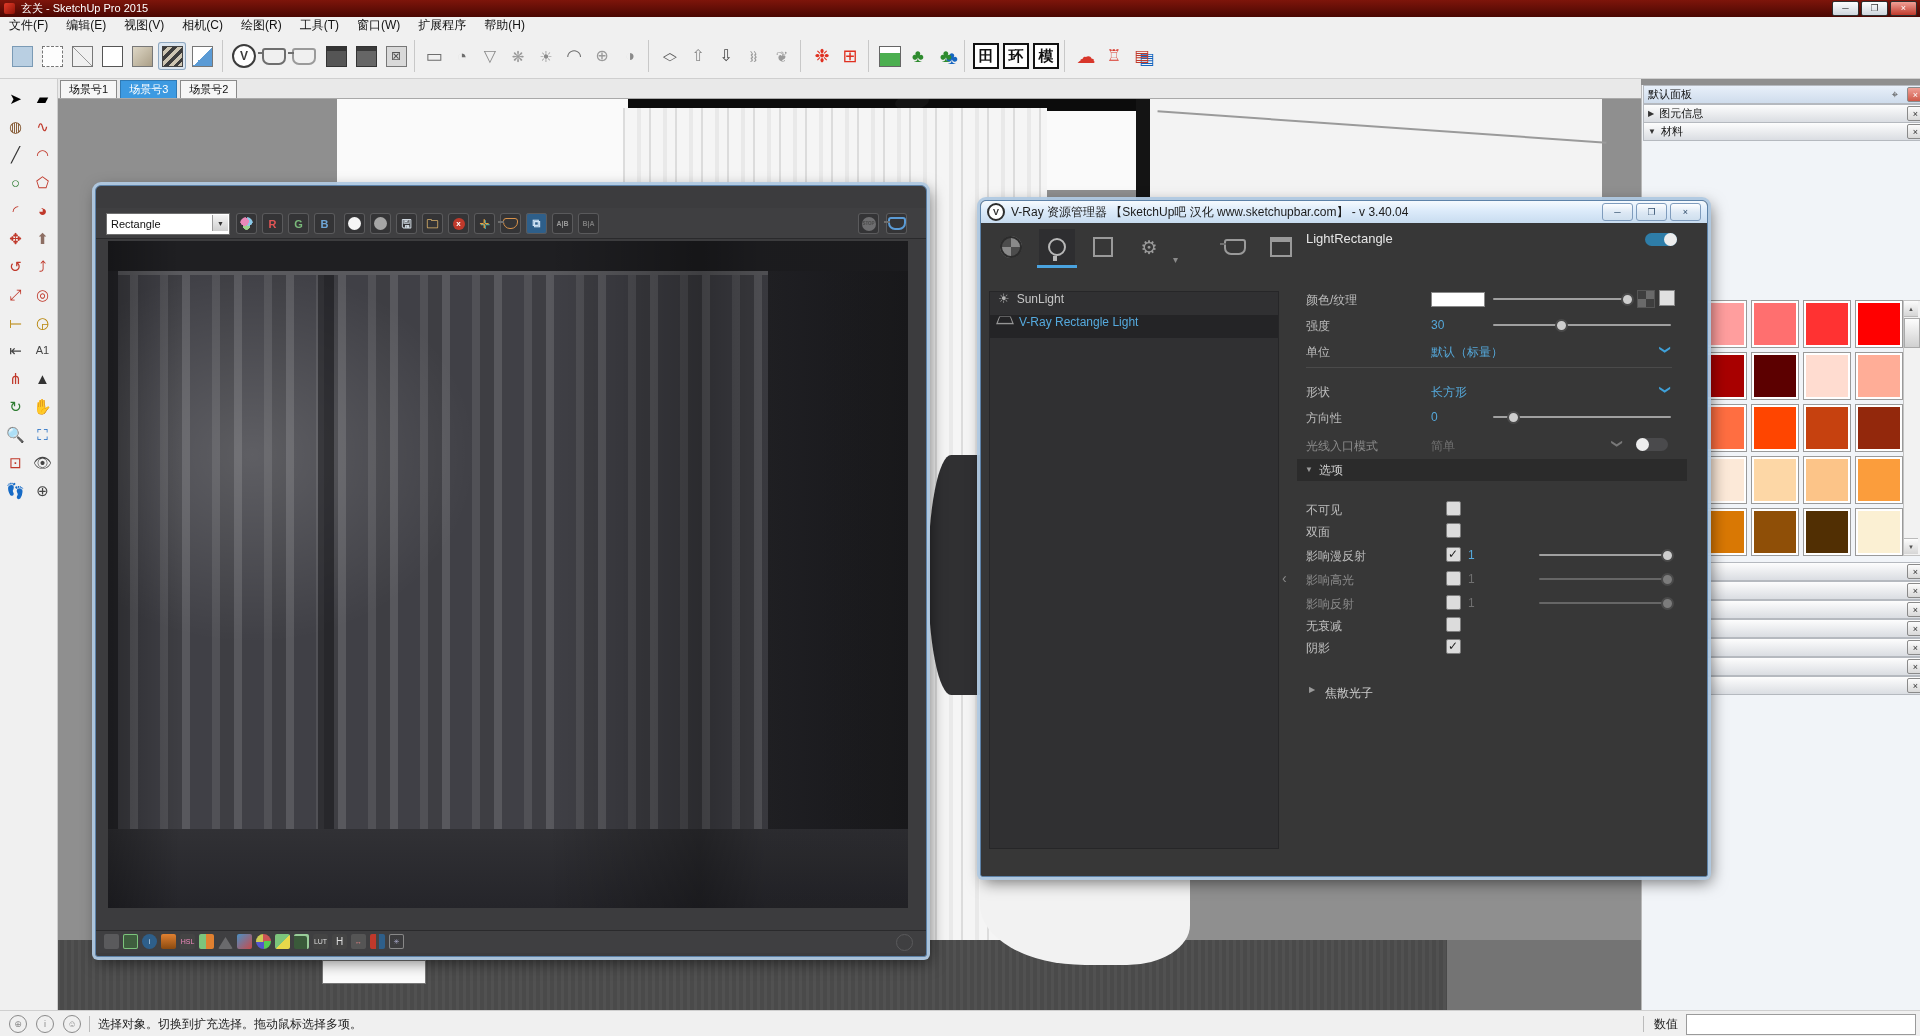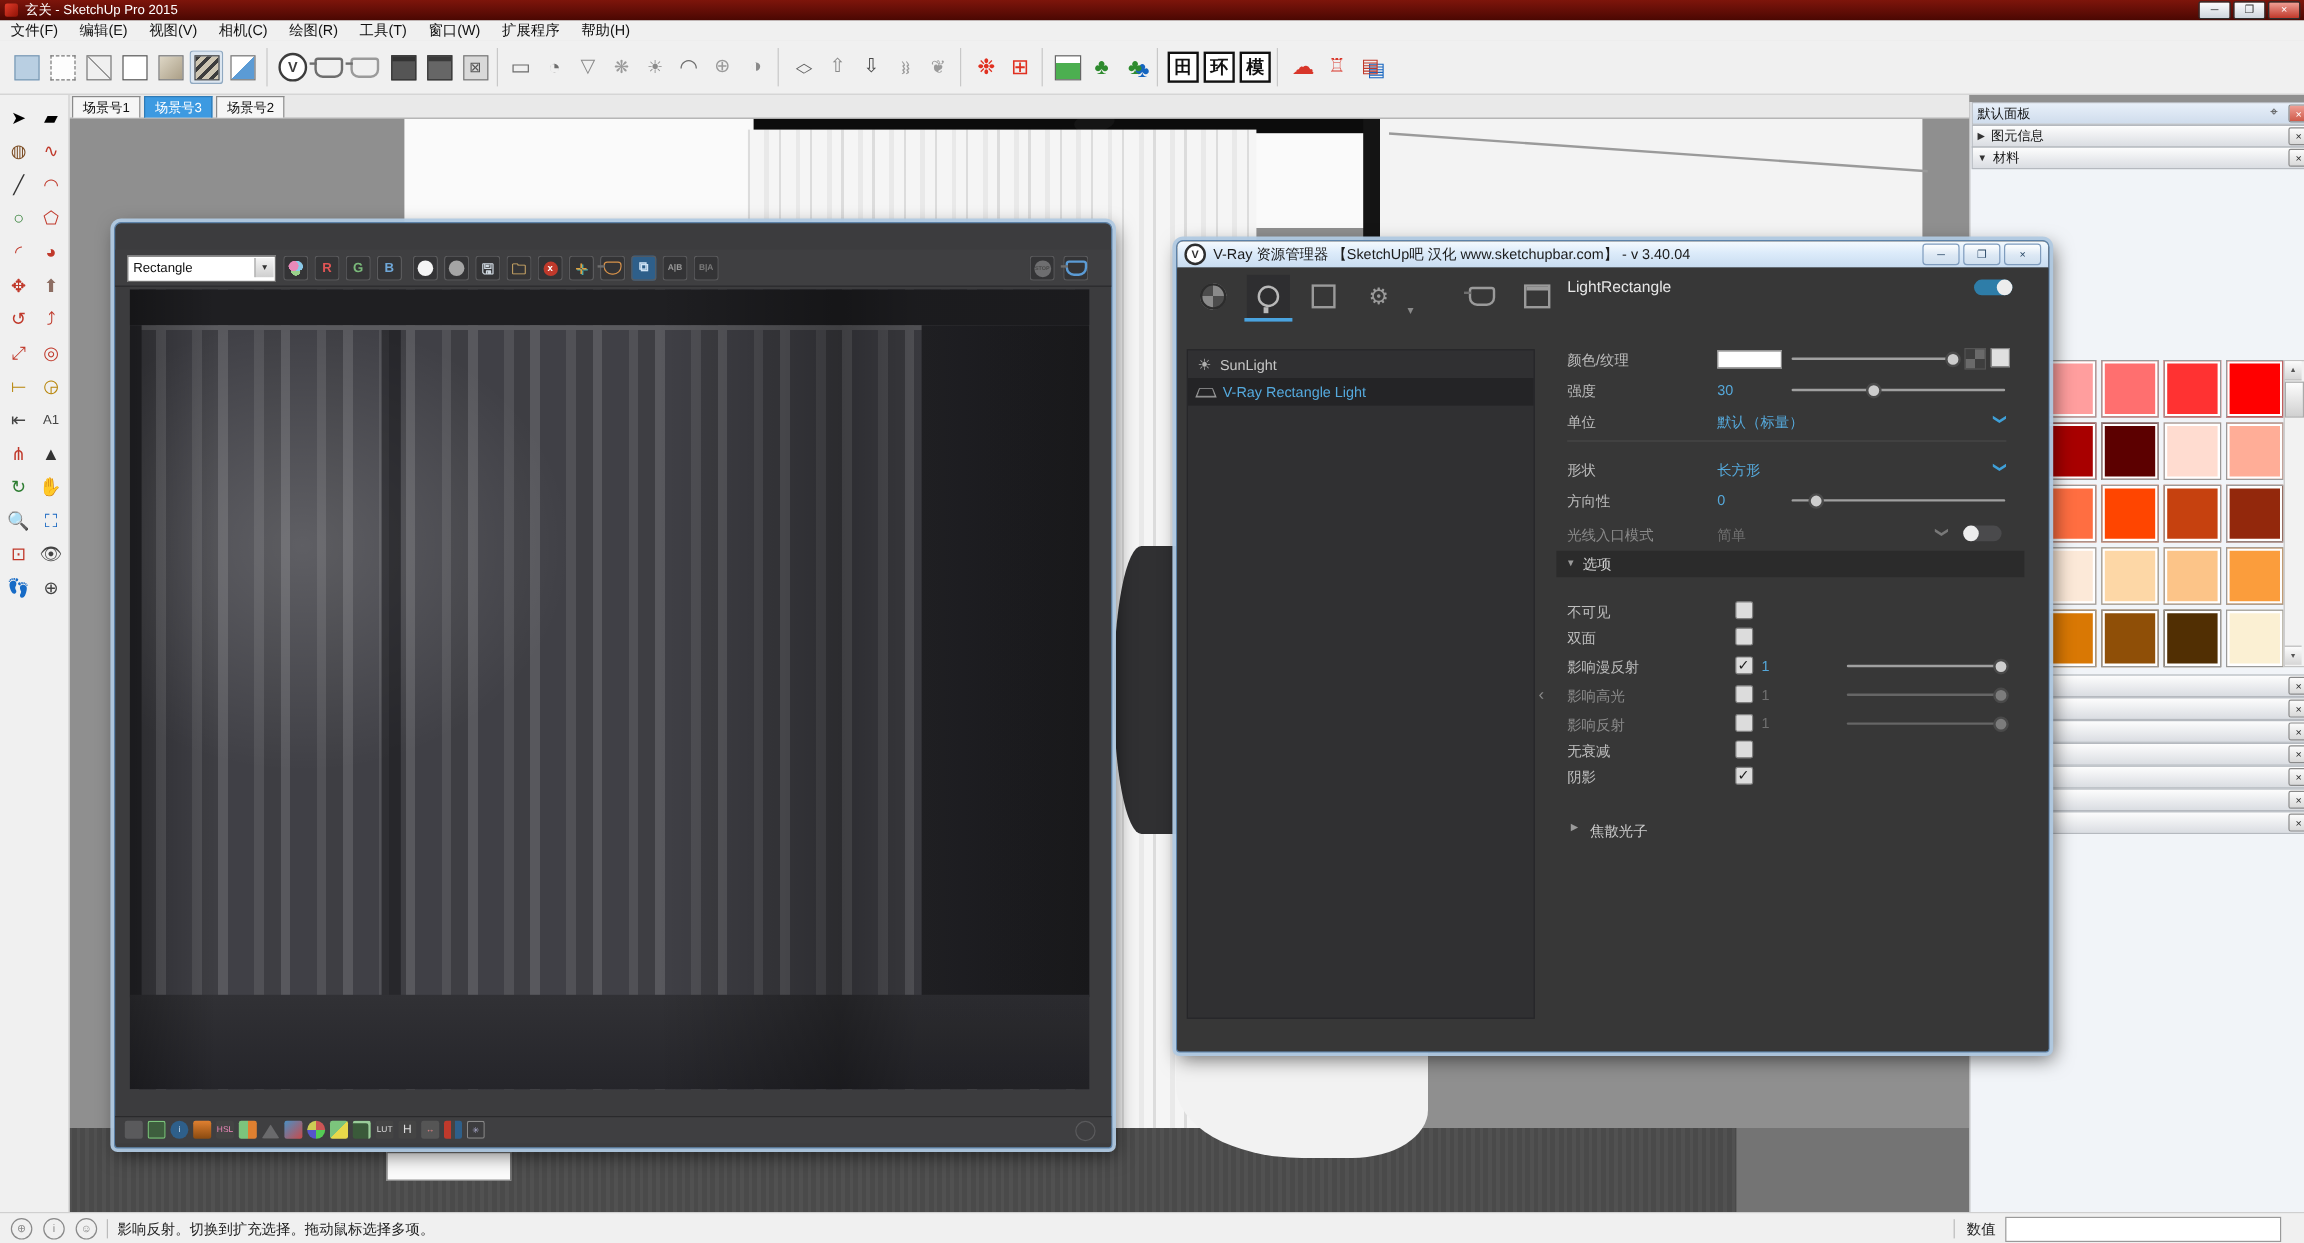--- a/index.html
+++ b/index.html
@@ -65,21 +65,21 @@
     font-size:11px;font-weight:bold;background:#343436;box-shadow:inset 0 0 0 1px #5a5a5c;}
   .fbi{position:absolute;top:3px;width:15px;height:15px;border-radius:2px;display:flex;align-items:center;justify-content:center;
     font-size:7px;color:#ddd;}
   .fb-bottom{position:absolute;left:0;bottom:3px;width:100%;height:22px;background:#3f3f41;border-top:1px solid #2a2a2c;}
 
   
   .ae-body{position:absolute;left:0;top:22px;right:0;bottom:0;background:#373737;border-radius:0 0 2px 2px;}
   .ae-tab{position:absolute;top:6px;width:36px;height:36px;display:flex;align-items:center;justify-content:center;}
   .ae-tab.active{background:#2e2e30;}
   .ae-list{position:absolute;left:8px;top:68px;width:288px;height:556px;background:#303032;border:1px solid #262628;}
-  .ae-lrow{height:23px;display:flex;align-items:center;font-size:12px;color:#c6c6c6;padding-left:8px;gap:7px;}
+  .ae-lrow{height:23px;display:flex;align-items:flex-start;font-size:12px;color:#c6c6c6;padding-left:8px;gap:7px;}
   .ae-lrow.sel{background:#242426;color:#55aade;}
   .ae-hd{position:absolute;left:316px;width:382px;height:22px;background:#2b2b2b;display:flex;align-items:center;
     padding-left:8px;font-size:12px;color:#cfcfcf;gap:6px;}
   .ae-row{position:absolute;left:316px;width:382px;height:20px;font-size:12px;color:#bdbdbd;}
   .ae-lab{position:absolute;left:9px;top:3px;}
   .ae-val{position:absolute;left:134px;top:3px;color:#55a8da;}
   .ae-val.dis{color:#707070;}
   .track{position:absolute;height:2px;background:#a0a0a0;border-radius:1px;}
   .track.dis{background:#666;}
   .knob{position:absolute;width:9px;height:9px;border-radius:50%;background:#cdcdcd;border:2px solid #4a4a4a;top:-5px;}
@@ -642,21 +642,21 @@
         <span>阴影</span>
         <span class="xbtn">×</span>
       </div>
   </div>
 
   <div class="abs statusbar">
     <span class="stico g" data-glyph="⊕"></span>
     <span class="stico">i</span>
     <span class="stico g" data-glyph="☺"></span>
     <span style="width:1px;height:16px;background:#bbb;margin:0 8px;"></span>
-    <span>影响反射。切换到扩充选择。拖动鼠标选择多项。</span>
-    <span style="margin-left:auto;display:flex;align-items:center;margin-right:19px;">
+    <span>选择对象。切换到扩充选择。拖动鼠标选择多项。</span>
+    <span style="margin-left:auto;display:flex;align-items:center;margin-right:4px;">
       <span style="width:1px;height:16px;background:#bbb;margin-right:10px;"></span>
       <span>数值</span>
       <input class="minput" value="" style="">
     </span>
   </div>
 
 </div>
 
 </body></html>

